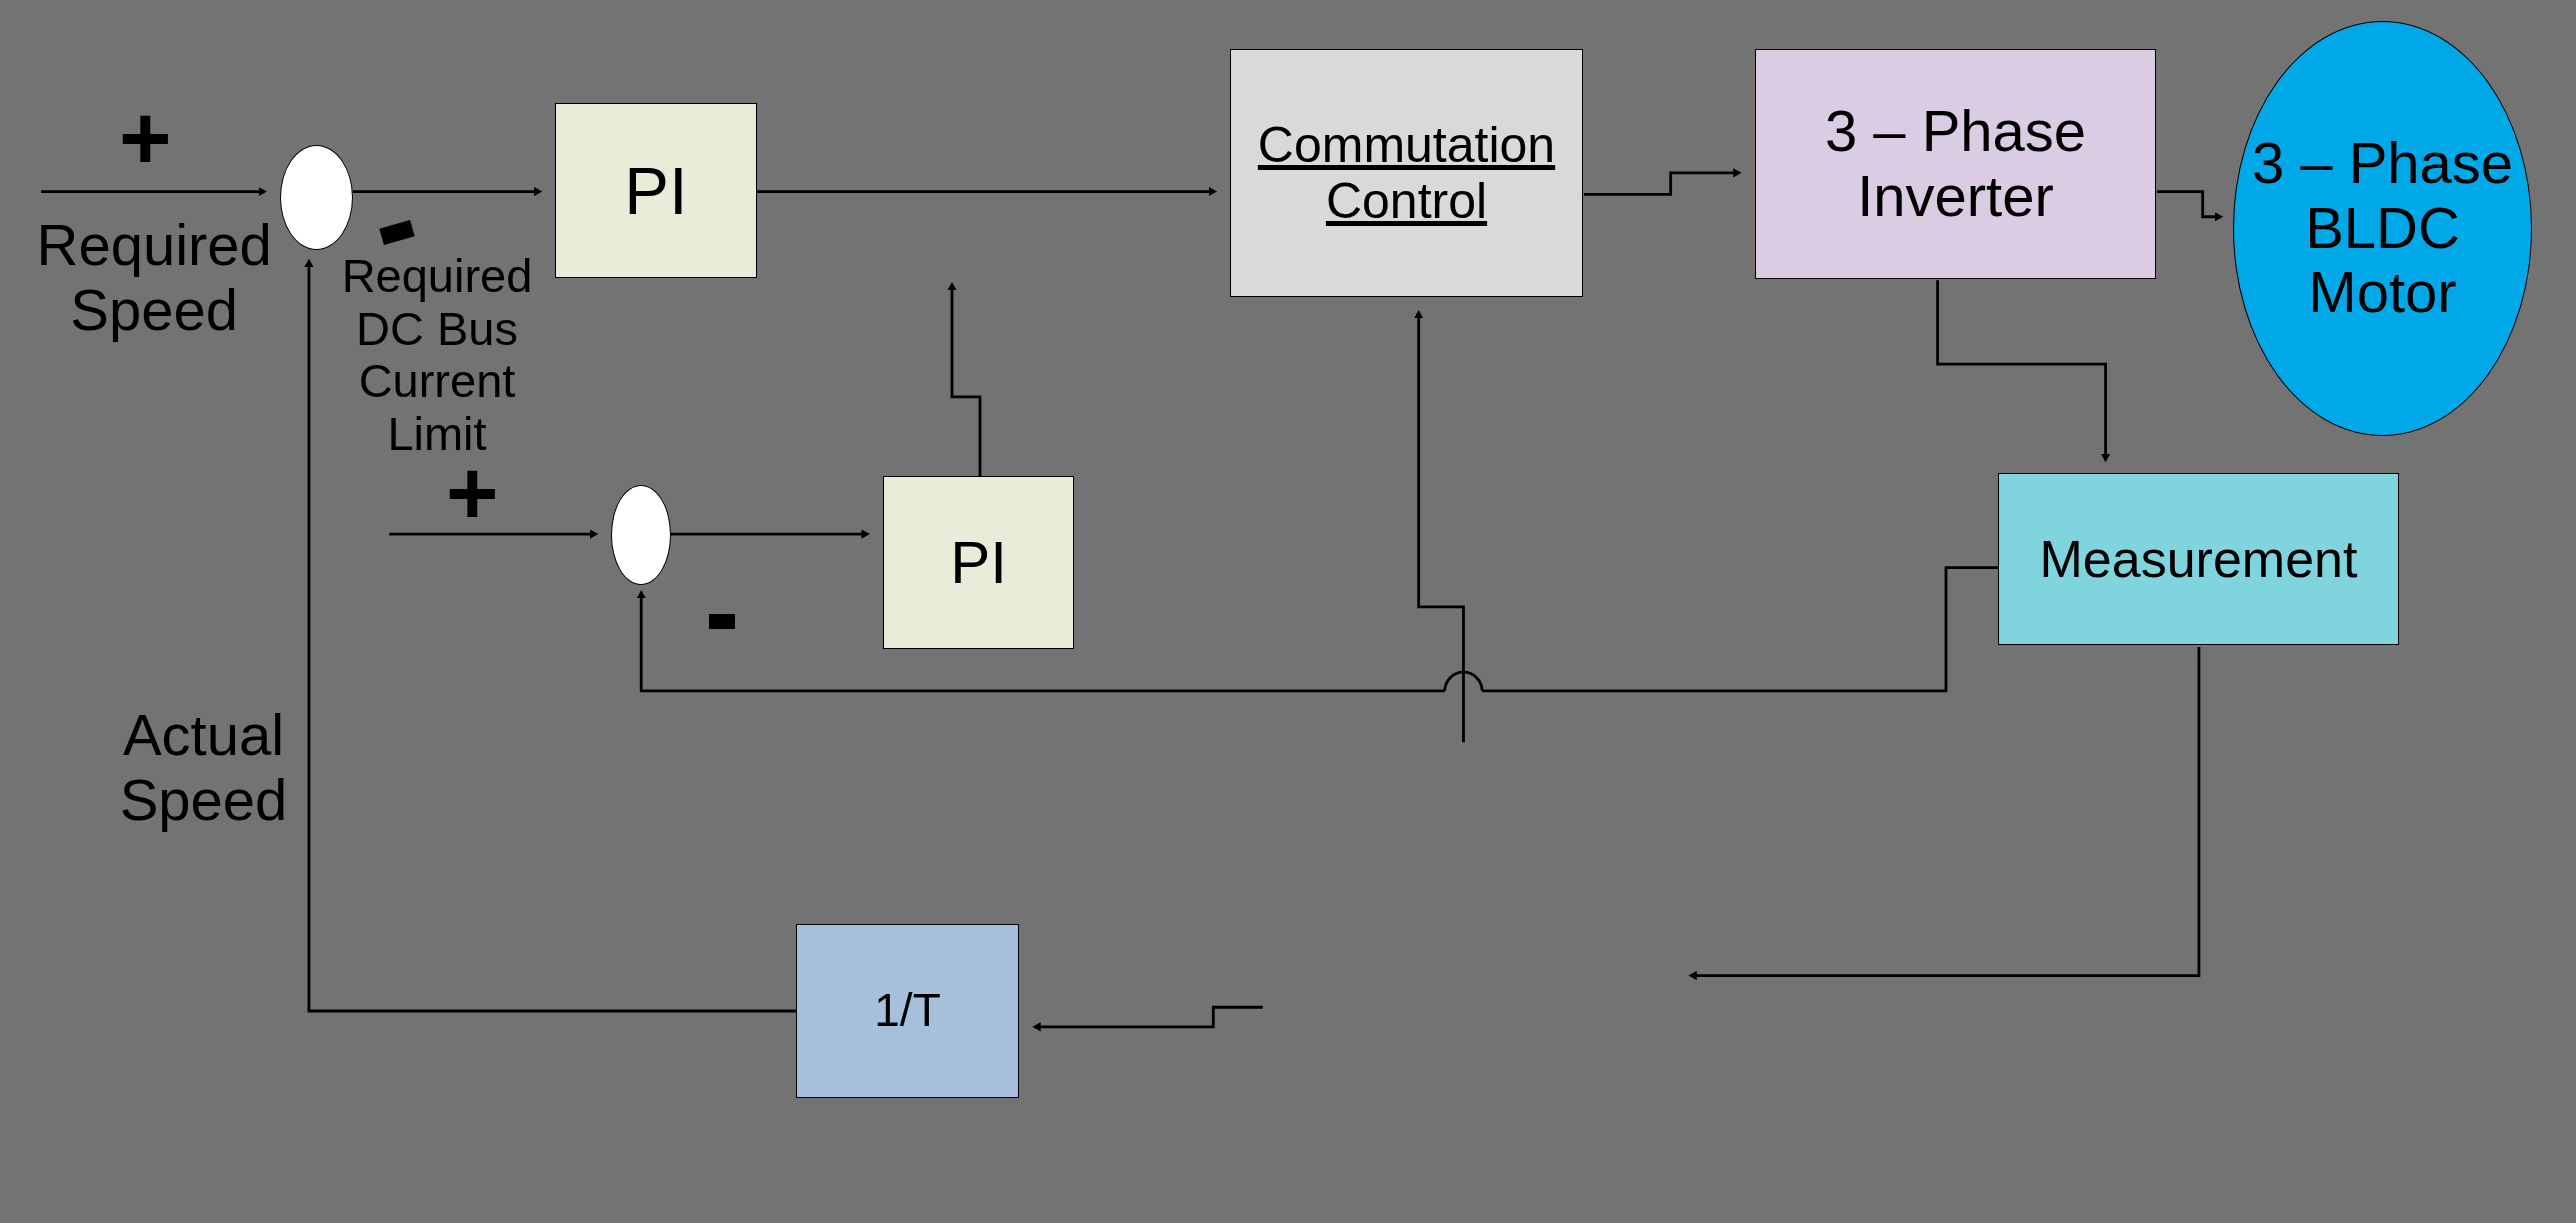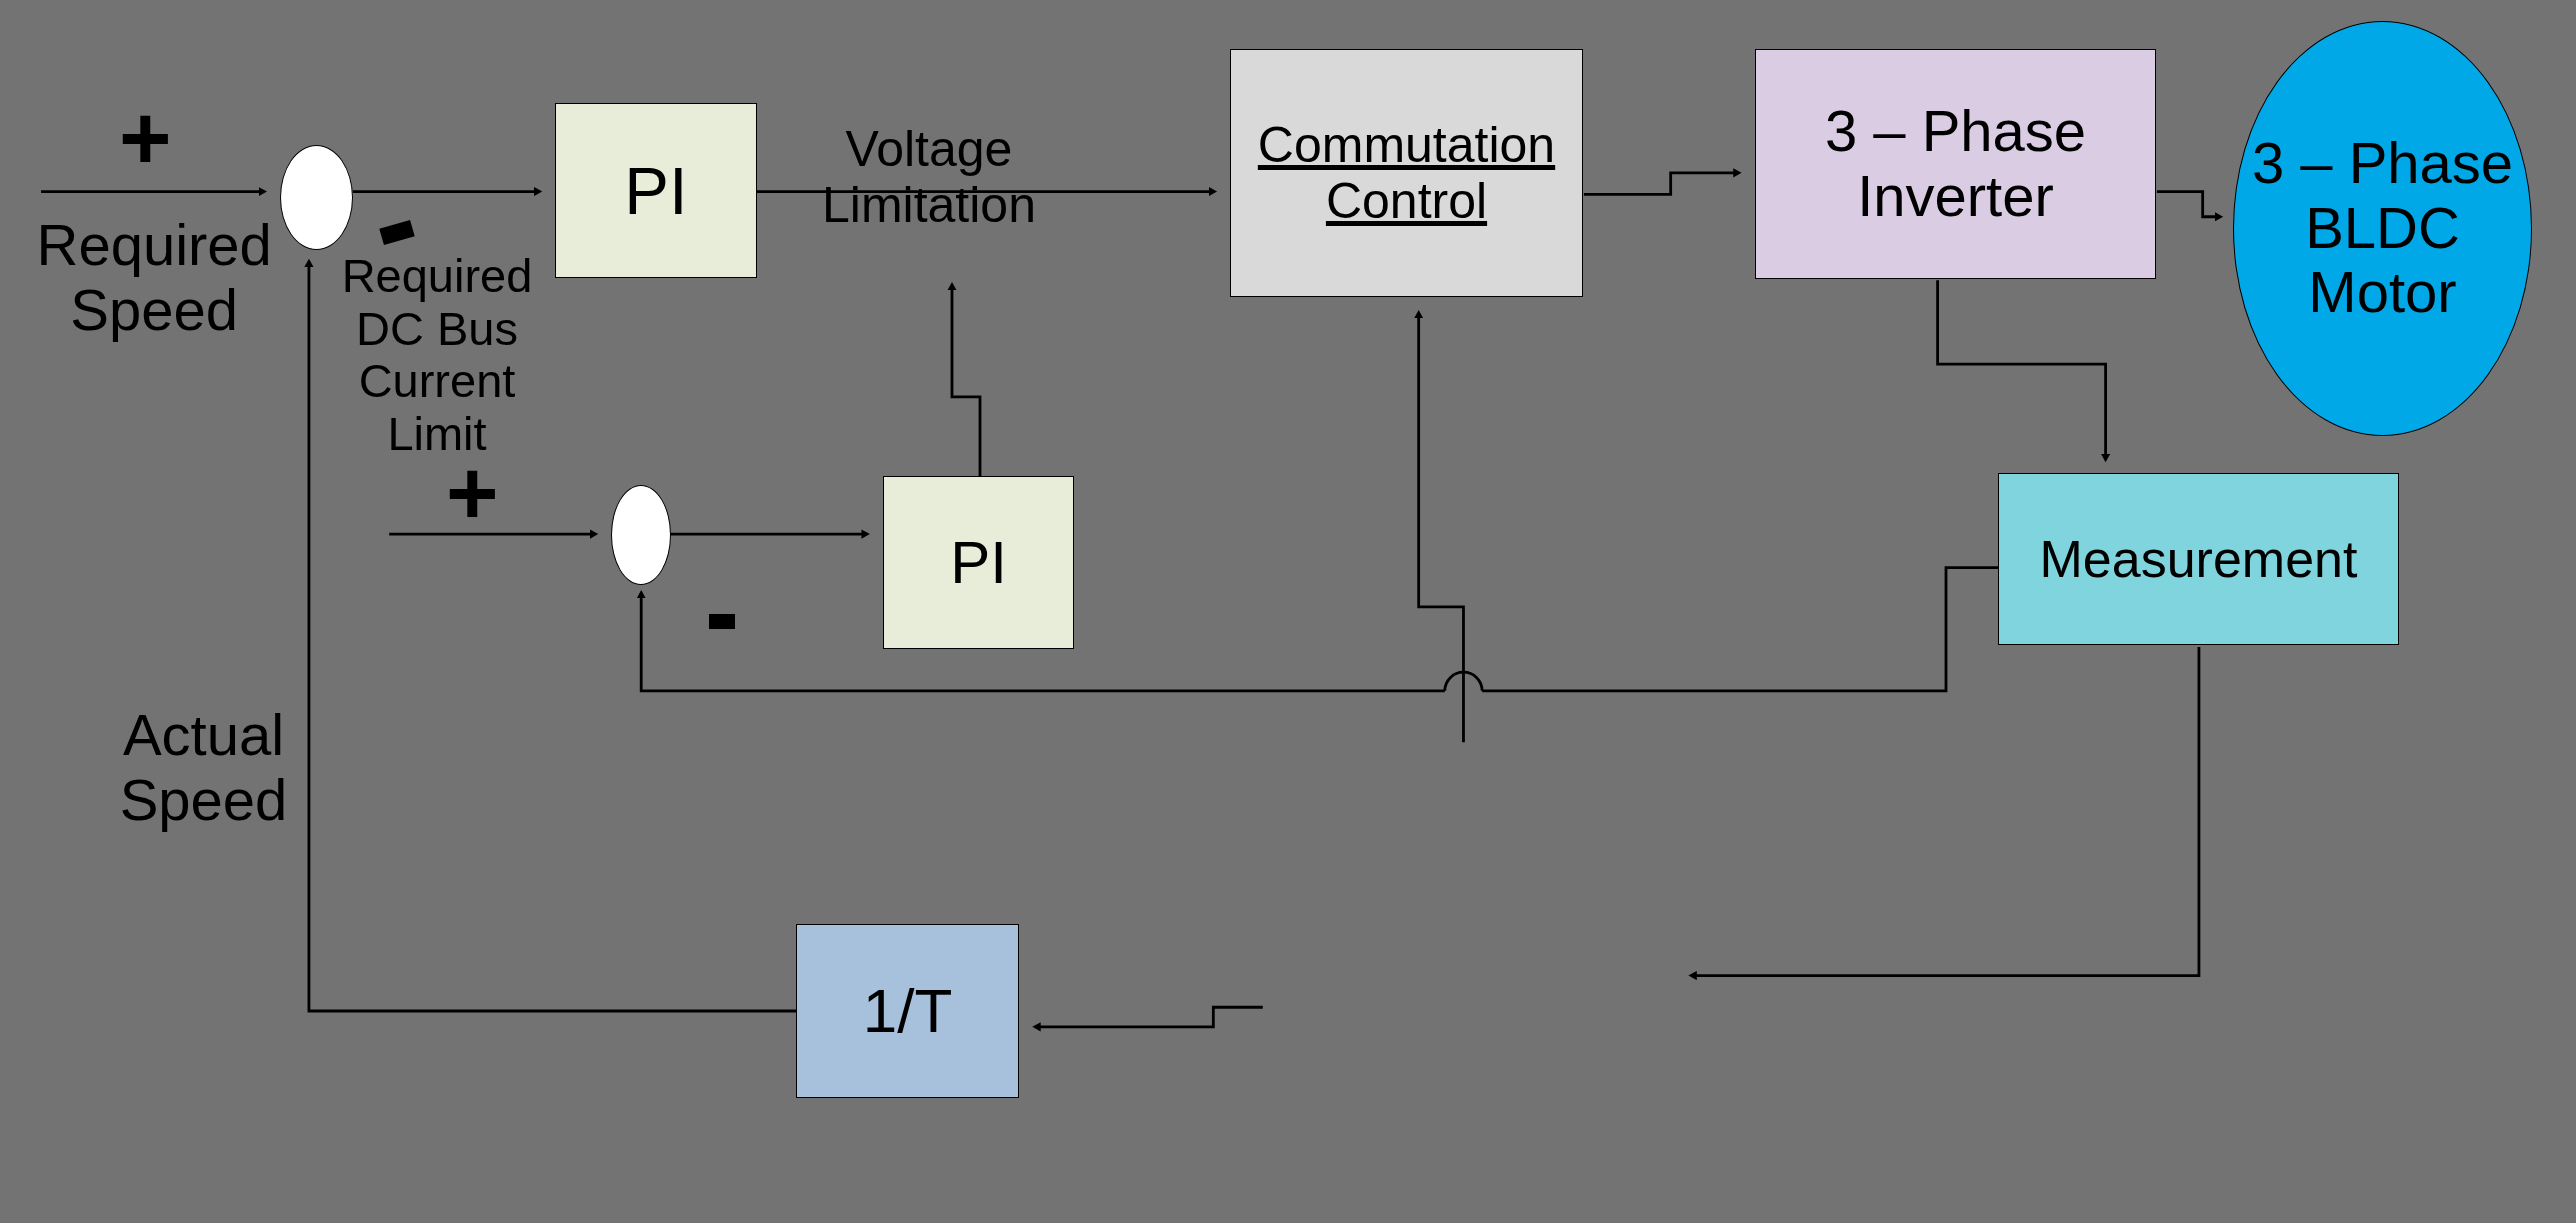--- a/index.html
+++ b/index.html
@@ -35,21 +35,21 @@
     color: #000000;
     line-height: 1.12;
     white-space: pre-line;
   }
   .blk-pi1      { left:555px;  top:103px;  width:202px; height:175px; background:#e7edd8; font-size:67px; }
   .blk-pi2      { left:883px;  top:476px;  width:191px; height:173px; background:#e7edd8; font-size:60px; }
   .blk-comm     { left:1230px; top:49px;   width:353px; height:248px; background:#d9d9d9; font-size:50px;text-decoration:underline; }
   .blk-inv      { left:1755px; top:49px;   width:401px; height:230px; background:#d9cce3; font-size:58px; }
   .blk-meas     { left:1998px; top:473px;  width:401px; height:172px; background:#7fd4dd; font-size:52px; }
   .blk-zero     { left:1263px; top:742px;  width:411px; height:467px; background:#eaf1f7; font-size:52px; }
-  .blk-invt     { left:796px;  top:924px;  width:223px; height:174px; background:#a7c1dd; font-size:62px; }
+  .blk-invt     { left:796px;  top:924px;  width:223px; height:174px; background:#a7c1dd; font-size:46px; }
 
   .motor {
     position: absolute;
     left: 2233px;
     top: 20.5px;
     width: 297px;
     height: 413px;
     background: #00a8e8;
     border: 1.9px solid #000000;
     border-radius: 50%;
@@ -184,17 +184,15 @@
   <div class="sign minus2"></div>
 
   <div class="lbl lbl-reqspeed">Required
 Speed</div>
   <div class="lbl lbl-reqdc">Required
 DC Bus
 Current
 Limit</div>
   <div class="lbl lbl-actual">Actual
 Speed</div>
-  <div class="lbl lbl-voltlim">Voltage
-Limitation</div>
 
 </div>
 
 
 </body></html>

